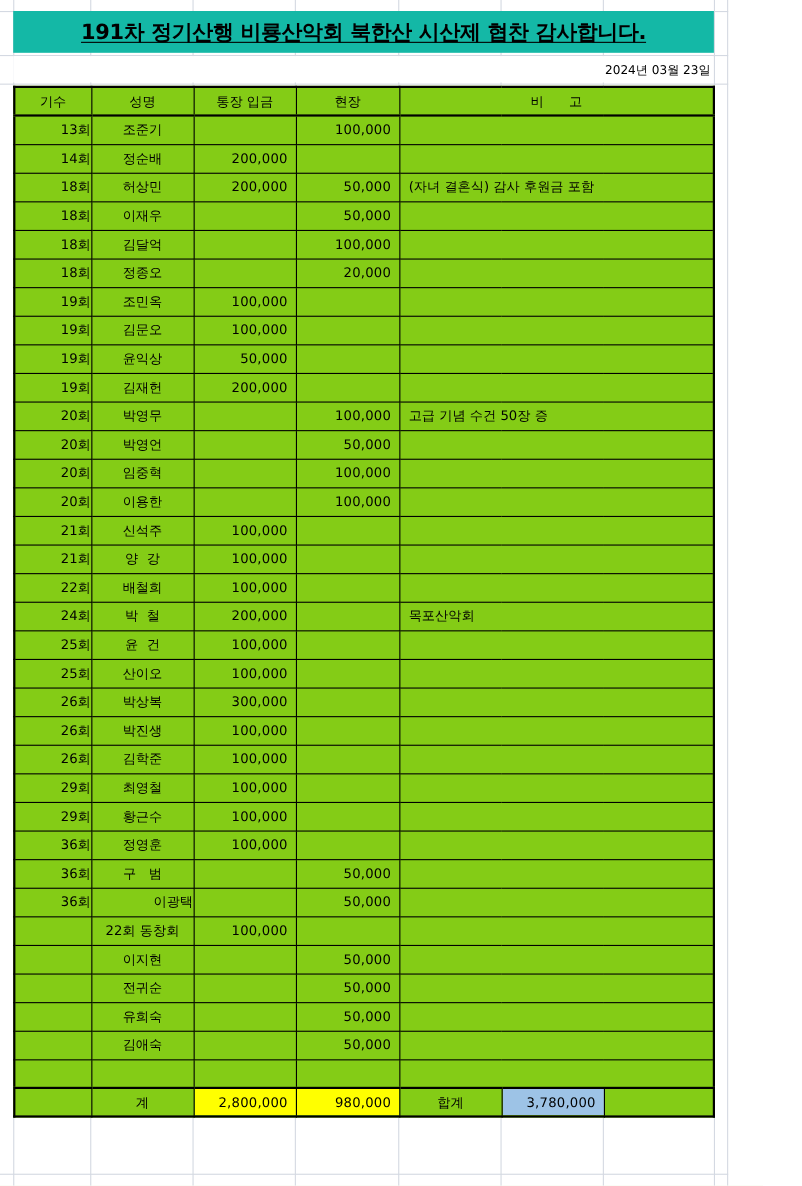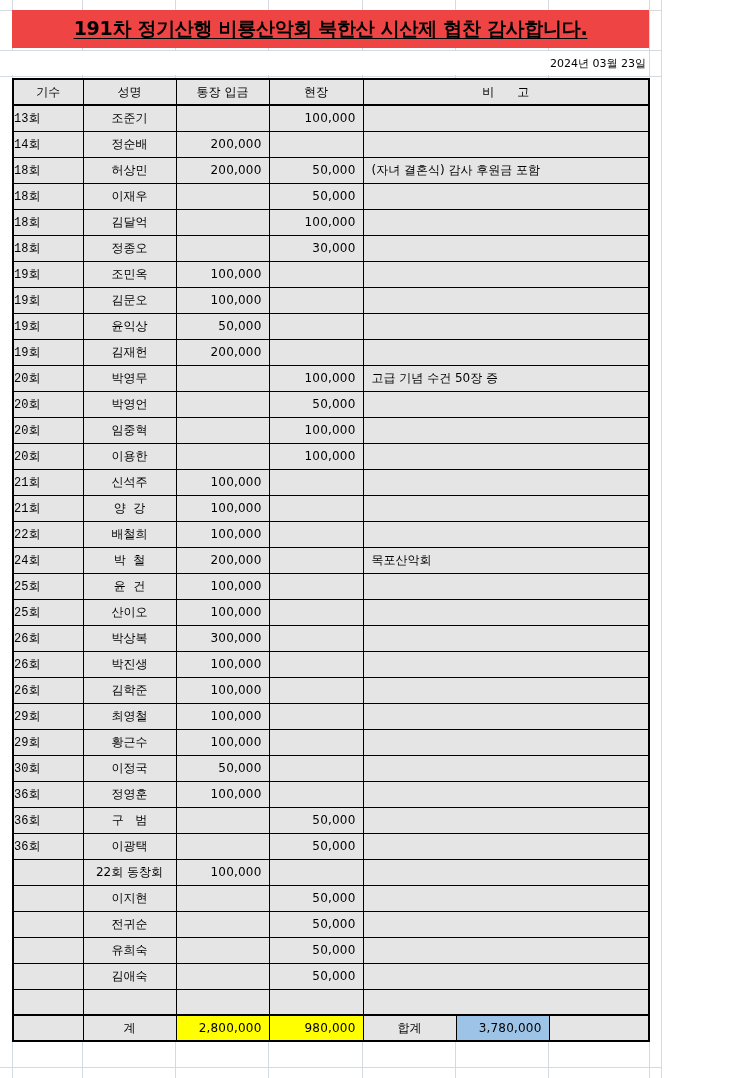--- a/index.html
+++ b/index.html
@@ -7,40 +7,40 @@
     body { position: relative; font-family: "DejaVu Sans", "Liberation Sans", sans-serif; color: #000; }
 
     
     .grid-v { position: absolute; top: 0; width: 1px; height: 1078px; background: #d4d9e2; }
     .grid-h { position: absolute; left: 0; height: 1px; width: 662px; background: #d4d9e2; }
 
     .sheet-title {
       position: absolute; left: 12px; width: 637px; top: 10px; height: 38px;
       display: flex; align-items: center; justify-content: center;
       font-size: 19px; font-weight: bold; text-decoration: underline;
-      text-underline-offset: 3px; letter-spacing: -0.3px; background: #ef4444;
+      text-underline-offset: 3px; letter-spacing: -0.3px; background: #14b8a6;
     }
     .sheet-date {
       position: absolute; left: 12px; width: 636px; top: 51px; height: 24px;
       display: flex; align-items: center; justify-content: flex-end;
       font-size: 11px; padding-right: 2px; background: #fff;
     }
 
     table.ledger {
       position: absolute; left: 12px; top: 78px;
       border-collapse: collapse; table-layout: fixed;
-      border: 2px solid #000; background: #e5e5e5;
+      border: 2px solid #000; background: #84cc16;
     }
     table.ledger td, table.ledger th {
       border: 1px solid #000; height: 26px; font-size: 12px;
       font-weight: normal; white-space: nowrap; overflow: hidden;
     }
     table.ledger th { text-align: center; }
     table.ledger tr.header-row th { border-bottom: 2px solid #000; }
-    td.c-gen { text-align: left; font-weight: bold; font-family: Liberation Mono, monospace; }
+    td.c-gen { text-align: right; font-weight: bold; }
     td.c-name { text-align: center; }
     td.c-num { text-align: right; padding-right: 7px; font-weight: bold; letter-spacing: 0.2px; }
     td.c-note { text-align: left; padding-left: 8px; }
     tr.total-row td { border-top: 2px solid #000; }
     td.yellow { background: #ffff00; }
     td.blue { background: #9dc3e6; }
     td.c-label { text-align: center; font-weight: bold; }
   </style>
 </head>
 <body>
@@ -116,21 +116,21 @@
         <td class="c-gen">18회</td>
         <td class="c-name" style="white-space: pre;">김달억</td>
         <td class="c-num"></td>
         <td class="c-num">100,000</td>
         <td class="c-note" colspan="3"></td>
       </tr>
       <tr>
         <td class="c-gen">18회</td>
         <td class="c-name" style="white-space: pre;">정종오</td>
         <td class="c-num"></td>
-        <td class="c-num">30,000</td>
+        <td class="c-num">20,000</td>
         <td class="c-note" colspan="3"></td>
       </tr>
       <tr>
         <td class="c-gen">19회</td>
         <td class="c-name" style="white-space: pre;">조민옥</td>
         <td class="c-num">100,000</td>
         <td class="c-num"></td>
         <td class="c-note" colspan="3"></td>
       </tr>
       <tr>
@@ -253,43 +253,36 @@
         <td class="c-note" colspan="3"></td>
       </tr>
       <tr>
         <td class="c-gen">29회</td>
         <td class="c-name" style="white-space: pre;">황근수</td>
         <td class="c-num">100,000</td>
         <td class="c-num"></td>
         <td class="c-note" colspan="3"></td>
       </tr>
       <tr>
-        <td class="c-gen">30회</td>
-        <td class="c-name" style="white-space: pre;">이정국</td>
-        <td class="c-num">50,000</td>
-        <td class="c-num"></td>
-        <td class="c-note" colspan="3"></td>
-      </tr>
-      <tr>
         <td class="c-gen">36회</td>
         <td class="c-name" style="white-space: pre; text-align: center;">정영훈</td>
         <td class="c-num">100,000</td>
         <td class="c-num"></td>
         <td class="c-note" colspan="3"></td>
       </tr>
       <tr>
         <td class="c-gen">36회</td>
         <td class="c-name" style="white-space: pre;">구   범</td>
         <td class="c-num"></td>
         <td class="c-num">50,000</td>
         <td class="c-note" colspan="3"></td>
       </tr>
       <tr>
         <td class="c-gen">36회</td>
-        <td class="c-name" style="white-space: pre;">이광택</td>
+        <td class="c-name" style="white-space: pre; text-align: right;">이광택</td>
         <td class="c-num"></td>
         <td class="c-num">50,000</td>
         <td class="c-note" colspan="3"></td>
       </tr>
       <tr>
         <td class="c-gen"></td>
         <td class="c-name" style="white-space: pre; margin-left: 48px;">22회 동창회</td>
         <td class="c-num">100,000</td>
         <td class="c-num"></td>
         <td class="c-note" colspan="3"></td>

